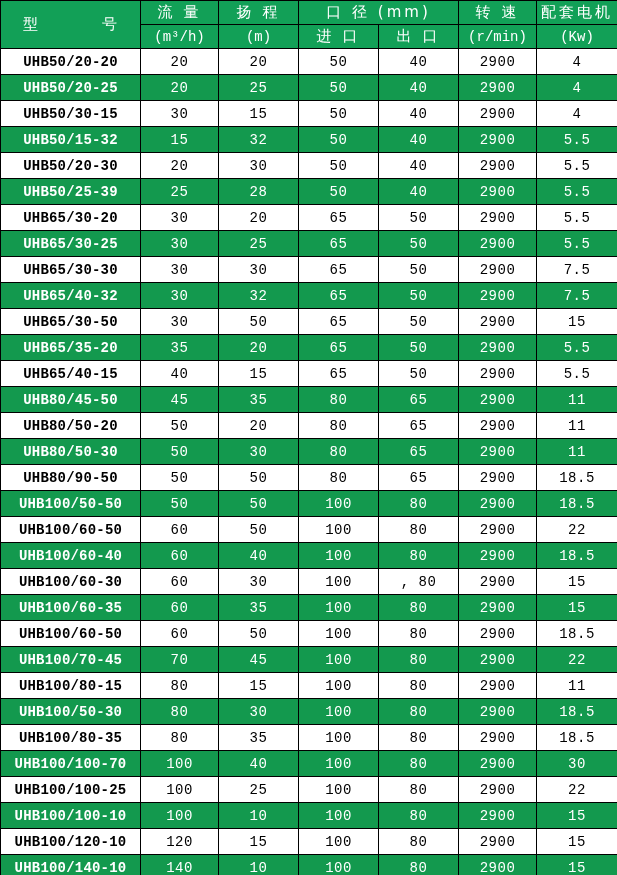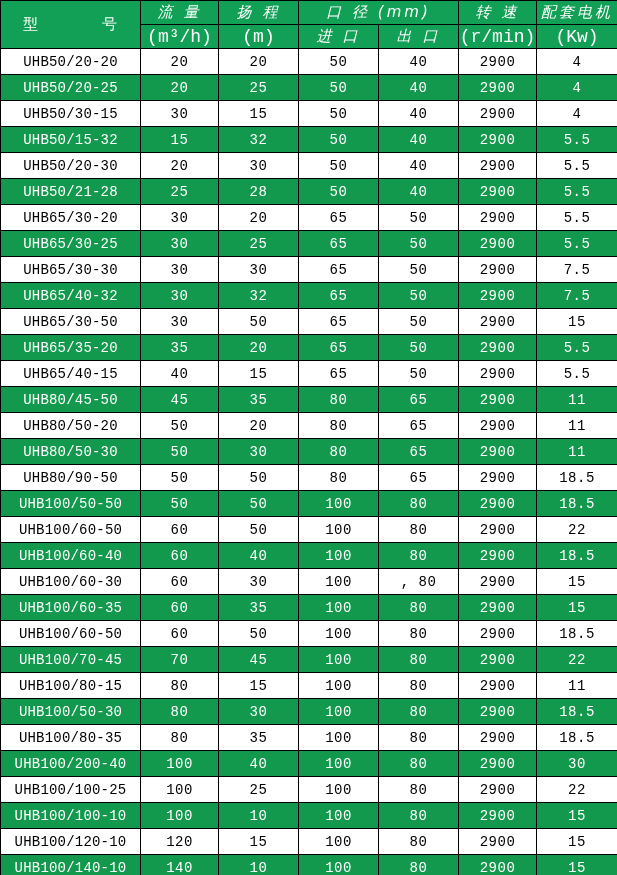--- a/index.html
+++ b/index.html
@@ -44,25 +44,24 @@
     background: #12a057;
     color: #ffffff;
     height: 24px;
     font-size: 15px;
     letter-spacing: 1px;
   }
   thead th.cjk {
     font-family: "DejaVu Sans", "Liberation Sans", sans-serif;
     font-size: 15px;
     letter-spacing: 3px;
-    font-style: italic;
   }
   thead th.unit {
     font-family: "Liberation Mono", "DejaVu Sans Mono", monospace;
-    font-size: 18px;
+    font-size: 14px;
     letter-spacing: 0px;
   }
   th.model-cell {
     height: 48px;
     font-family: "DejaVu Sans", "Liberation Sans", sans-serif;
     font-size: 15px;
   }
   .model-inner {
     display: flex;
     justify-content: space-between;
@@ -80,20 +79,21 @@
     background: #ffffff;
     color: #000000;
   }
   tbody tr.alt td {
     background: #13994e;
     color: #ffffff;
   }
   tbody td.model {
     font-size: 14px;
     letter-spacing: 0.2px;
+    font-weight: bold;
   }
 </style>
 </head>
 <body>
 
 <table class="spec-table">
   <colgroup>
     <col class="c-model">
       <col class="c-flow">
       <col class="c-head">
@@ -165,21 +165,21 @@
       <tr>
         <td class="model">UHB50/20-30</td>
         <td>20</td>
         <td>30</td>
         <td>50</td>
         <td>40</td>
         <td>2900</td>
         <td>5.5</td>
       </tr>
       <tr class="alt">
-        <td class="model">UHB50/21-28</td>
+        <td class="model">UHB50/25-39</td>
         <td>25</td>
         <td>28</td>
         <td>50</td>
         <td>40</td>
         <td>2900</td>
         <td>5.5</td>
       </tr>
       <tr>
         <td class="model">UHB65/30-20</td>
         <td>30</td>
@@ -363,21 +363,21 @@
       <tr>
         <td class="model">UHB100/80-35</td>
         <td>80</td>
         <td>35</td>
         <td>100</td>
         <td>80</td>
         <td>2900</td>
         <td>18.5</td>
       </tr>
       <tr class="alt">
-        <td class="model">UHB100/200-40</td>
+        <td class="model">UHB100/100-70</td>
         <td>100</td>
         <td>40</td>
         <td>100</td>
         <td>80</td>
         <td>2900</td>
         <td>30</td>
       </tr>
       <tr>
         <td class="model">UHB100/100-25</td>
         <td>100</td>

